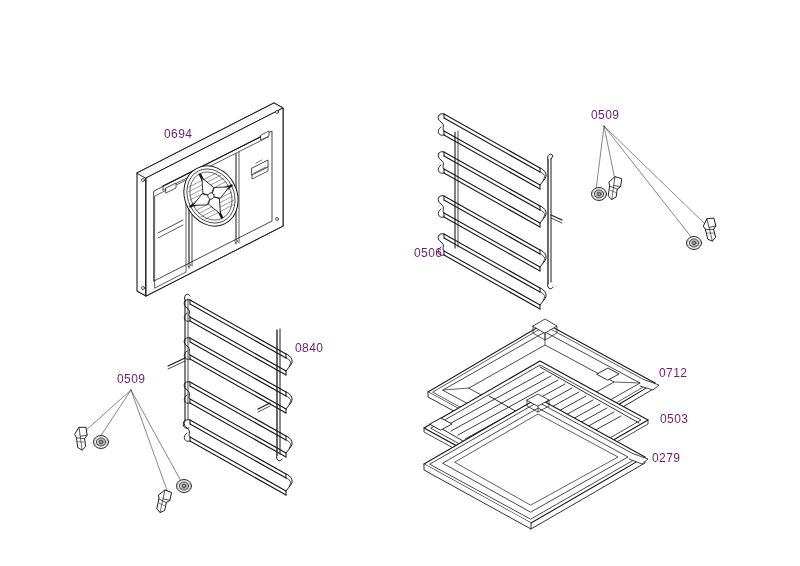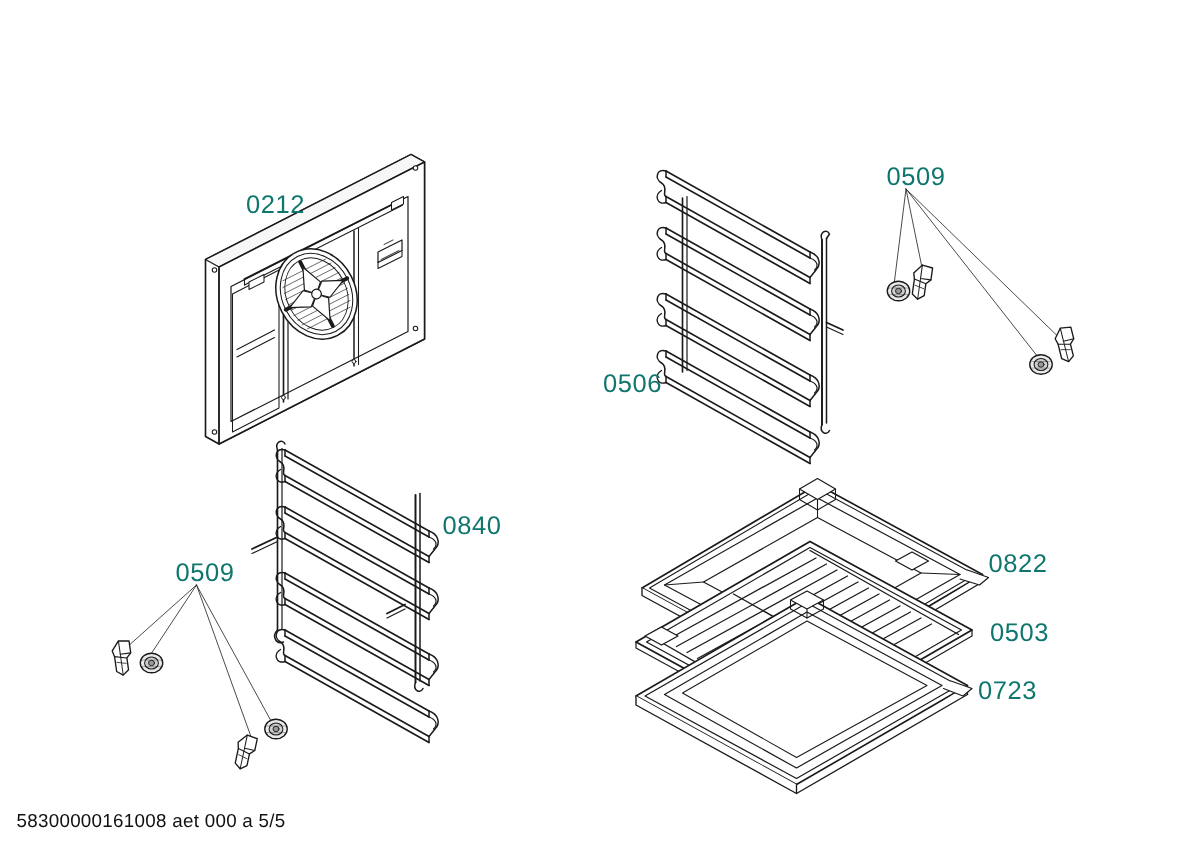--- a/index.html
+++ b/index.html
@@ -21,37 +21,37 @@
   #diagram-svg {
     position: absolute;
     left: 0;
     top: 0;
     width: 800px;
     height: 566px;
   }
   .partlabel {
     position: absolute;
     font-family: "Liberation Sans", sans-serif;
-    font-size: 17px;
-    color: #0f766e;
+    font-size: 12px;
+    color: #701a75;
     letter-spacing: 0.4px;
     white-space: nowrap;
   }
   #footer-text {
     position: absolute;
     left: 11px;
     top: 540px;
     font-family: "Liberation Sans", sans-serif;
     font-size: 12.5px;
     color: #111111;
     letter-spacing: 0.2px;
     white-space: nowrap;
   }
   .lbl-0513 { left: 164px; top: 127px; }
-  .lbl-0506 { left: 402px; top: 246px; }
+  .lbl-0506 { left: 414px; top: 246px; }
   .lbl-0509a { left: 591px; top: 108px; }
   .lbl-0509b { left: 117px; top: 372px; }
   .lbl-0505 { left: 295px; top: 341px; }
   .lbl-0502 { left: 659px; top: 366px; }
   .lbl-0503 { left: 660px; top: 412px; }
   .lbl-0504 { left: 652px; top: 451px; }
 </style>
 </head>
 <body>
 
@@ -350,24 +350,23 @@
 
         <path d="M527,400 L538,394 L549,400 L538,406 Z" fill="#ffffff" stroke="#1a1a1a" stroke-width="0.8"></path>
         <path d="M527,400 L527,406 L538,412 L538,406" fill="none" stroke="#1a1a1a" stroke-width="0.7"></path>
         <path d="M538,412 L549,406 L549,400" fill="none" stroke="#1a1a1a" stroke-width="0.7"></path>
         <path d="M634,454 L648,459 L642,464 L629,459" fill="#ffffff" stroke="#1a1a1a" stroke-width="0.8"></path>
       </g>
 
     </g>
   </svg>
 
-  <div class="partlabel lbl-0513">0212</div>
+  <div class="partlabel lbl-0513">0694</div>
   <div class="partlabel lbl-0506">0506</div>
   <div class="partlabel lbl-0509a">0509</div>
   <div class="partlabel lbl-0509b">0509</div>
   <div class="partlabel lbl-0505">0840</div>
-  <div class="partlabel lbl-0502">0822</div>
+  <div class="partlabel lbl-0502">0712</div>
   <div class="partlabel lbl-0503">0503</div>
-  <div class="partlabel lbl-0504">0723</div>
-
-  <div id="footer-text">58300000161008 aet 000 a 5/5</div>
+  <div class="partlabel lbl-0504">0279</div>
+
 
 </div>
 
 </body></html>

